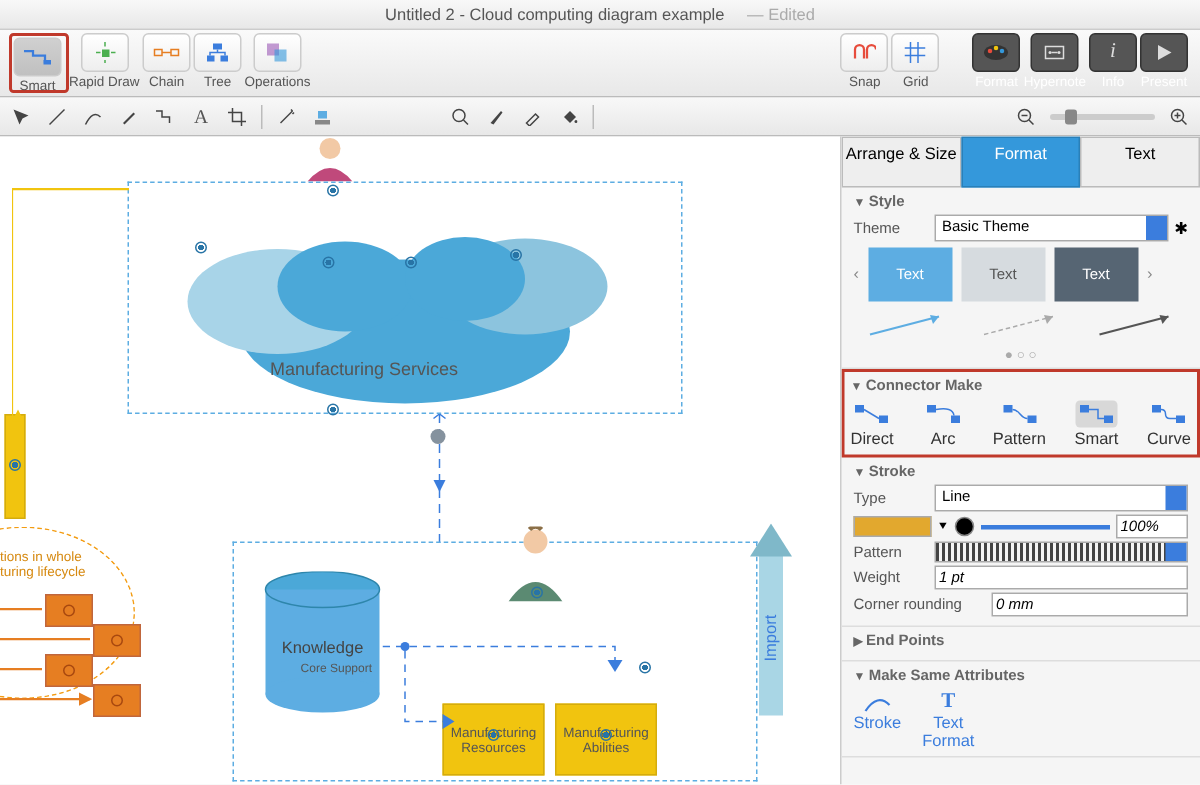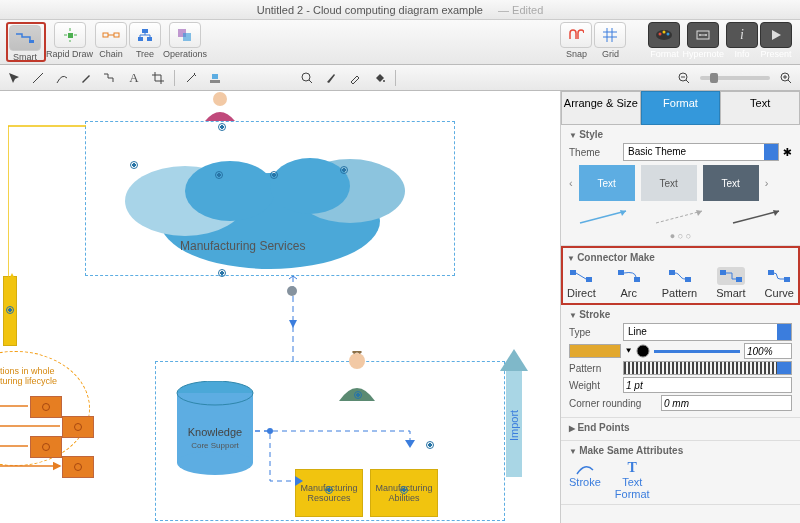--- a/index.html
+++ b/index.html
@@ -316,21 +316,21 @@
 
     <div class="dash-box" style="left:155px;top:270px;width:350px;height:160px"></div>
 
     <svg style="position:absolute;left:175px;top:290px" width="80" height="95">
       <ellipse cx="40" cy="12" rx="38" ry="12" fill="#4ba8d8"></ellipse>
       <rect x="2" y="12" width="76" height="70" fill="#5dade2"></rect>
       <ellipse cx="40" cy="82" rx="38" ry="12" fill="#5dade2"></ellipse>
       <ellipse cx="40" cy="12" rx="38" ry="12" fill="none" stroke="#2e86ab"></ellipse>
     </svg>
     <div style="position:absolute;left:185px;top:335px;width:60px;text-align:center;color:#444;font-size:11px">Knowledge</div>
-    <div style="position:absolute;left:182px;top:350px;width:66px;text-align:center;color:#555;font-size:8px">Core Support</div>
+    <div style="position:absolute;left:182px;top:350px;width:66px;text-align:right;color:#555;font-size:8px">Core Support</div>
 
     <svg style="position:absolute;left:335px;top:260px" width="44" height="50">
         <circle cx="22" cy="10" r="8" fill="#f2c9a5"></circle>
         <path d="M18 2q4-4 8 0" stroke="#8b6f47" stroke-width="3" fill="none"></path>
         <path d="M4 50q18-26 36 0" fill="#5b8a72"></path>
       </svg>
     <div class="dot-target" style="left:354px;top:300px"></div>
 
     <div class="yellow-box" style="left:295px;top:378px;width:68px;height:48px;white-space:pre">Manufacturing
 Resources</div>

